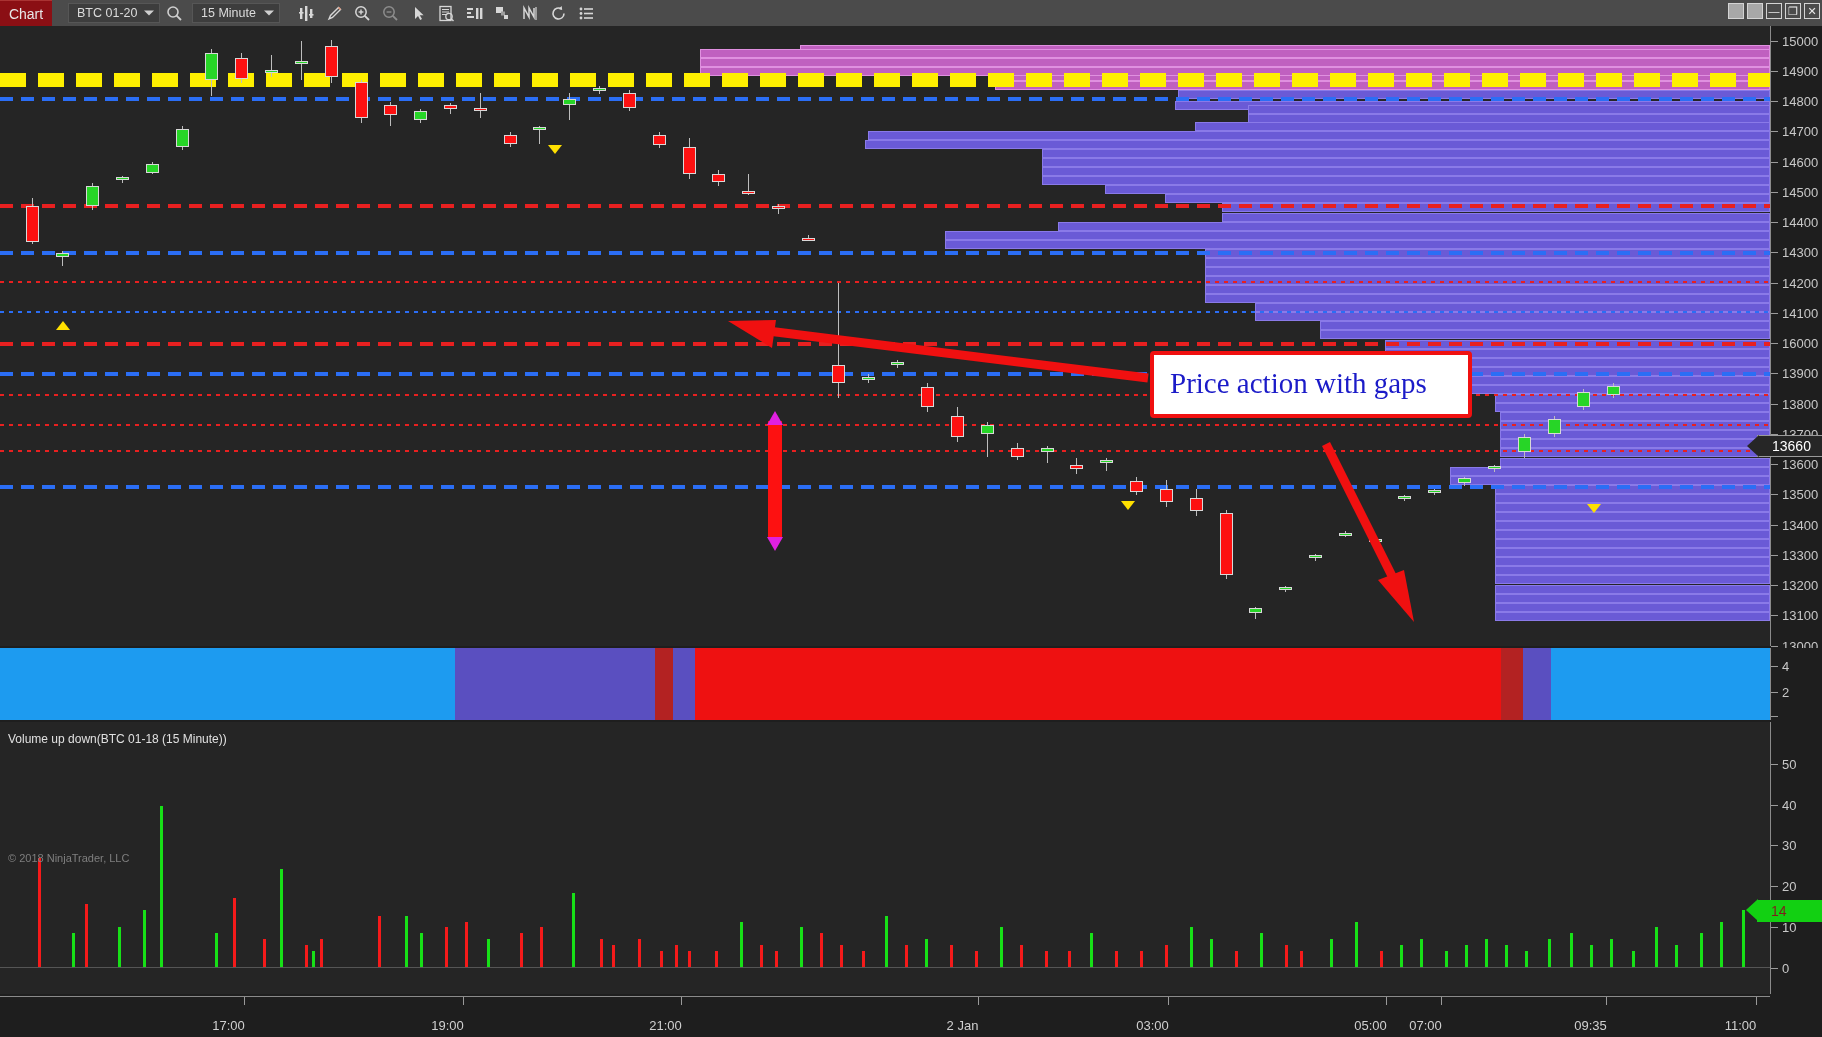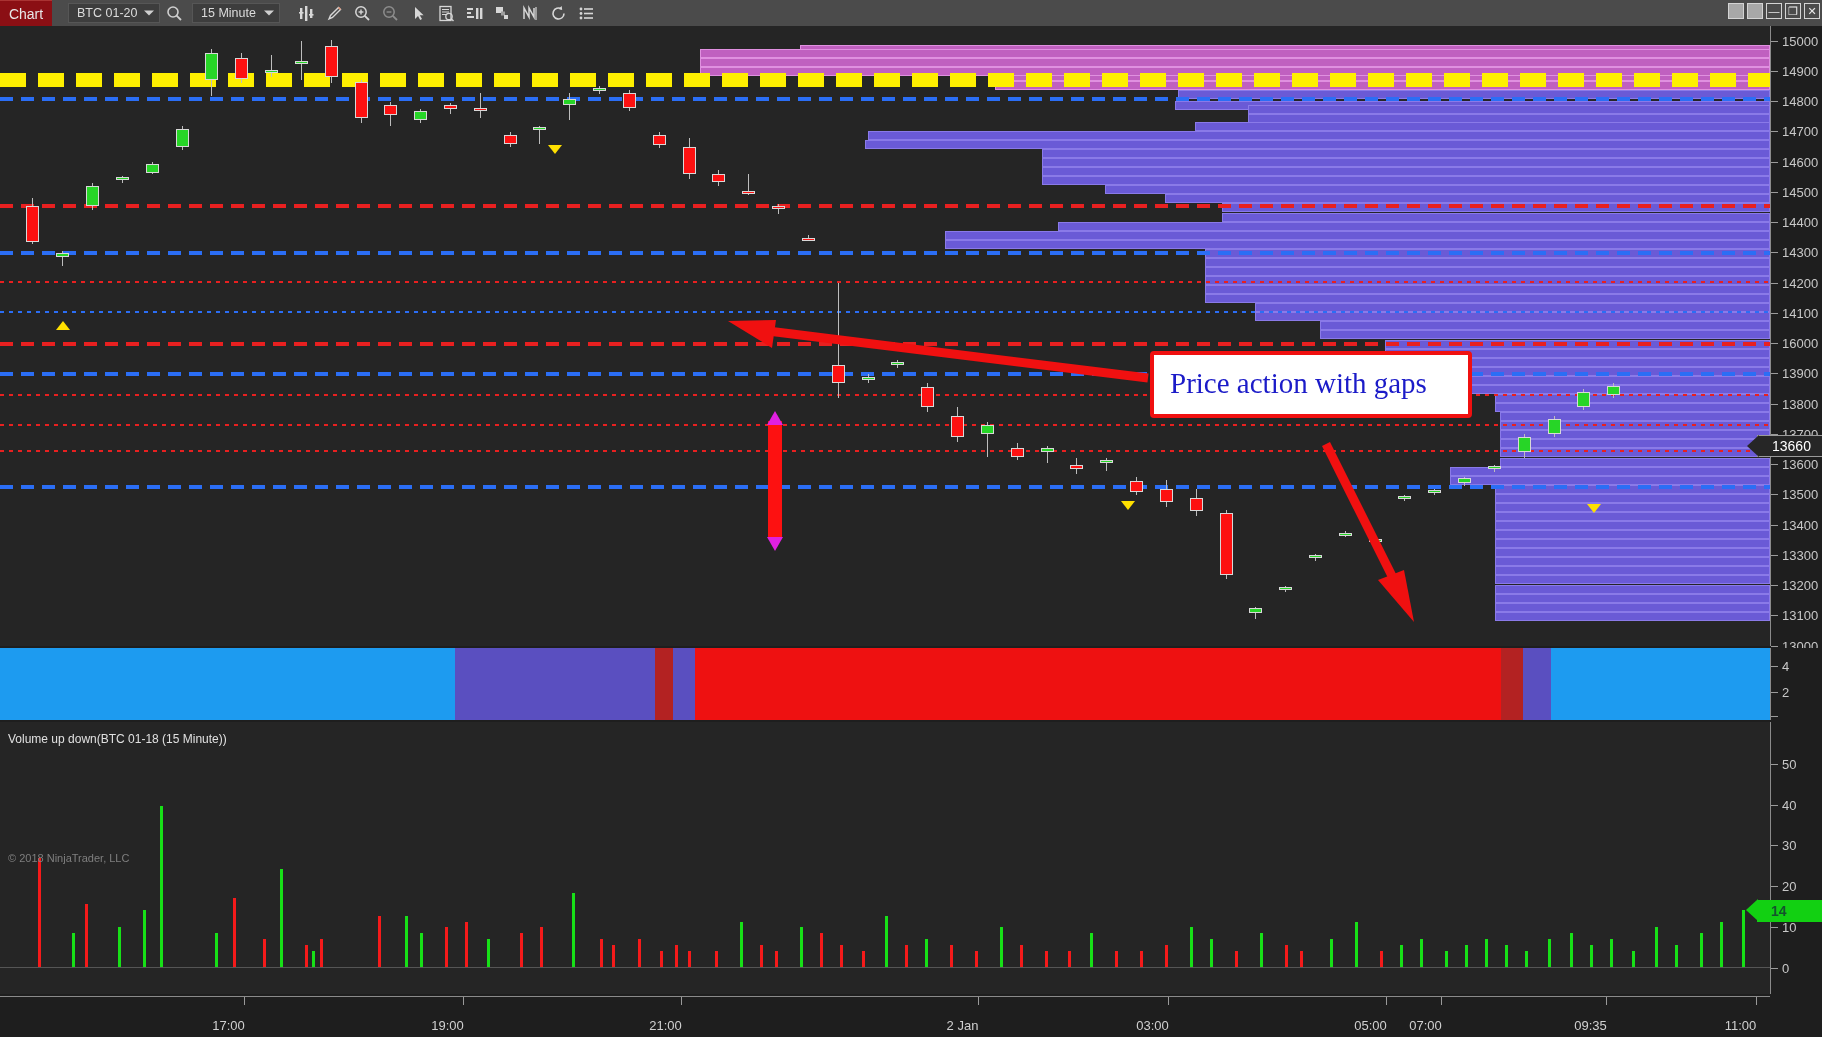--- a/index.html
+++ b/index.html
@@ -72,21 +72,21 @@
     position:absolute; left:-14px; height:22px; margin-top:-11px;
     display:flex; align-items:center; font-size:14px; color:#fff;
     padding-left:14px; width:66px;text-align:center;
   }
   #last-price-marker{ background:#262626; border:1px solid #9a9a9a; color:#ffffff; }
   #last-price-marker .nose, #vol-marker .nose{
     position:absolute; left:-1px; top:-1px; width:0;height:0;
     border-top:11px solid transparent;border-bottom:11px solid transparent;
   }
   #last-price-marker .nose{ border-right:12px solid #262626; left:-11px; }
-  #vol-marker{ background:#12d012; color:#14532d; font-weight:bold; }
+  #vol-marker{ background:#12d012; color:#7f1d1d; font-weight:normal; }
   #vol-marker .nose{ border-right:12px solid #12d012; left:-11px; }
 
   
   #time-axis{
     position:absolute; left:0; top:970px; width:1770px; height:41px;
     border-top:1px solid #8a8a8a; background:#1e1e1e;
   }
   .ttick{ position:absolute; top:0; }
   .ttick u{ display:block; width:1px; height:8px; background:#9a9a9a; margin:0 auto; }
   .ttick span{

